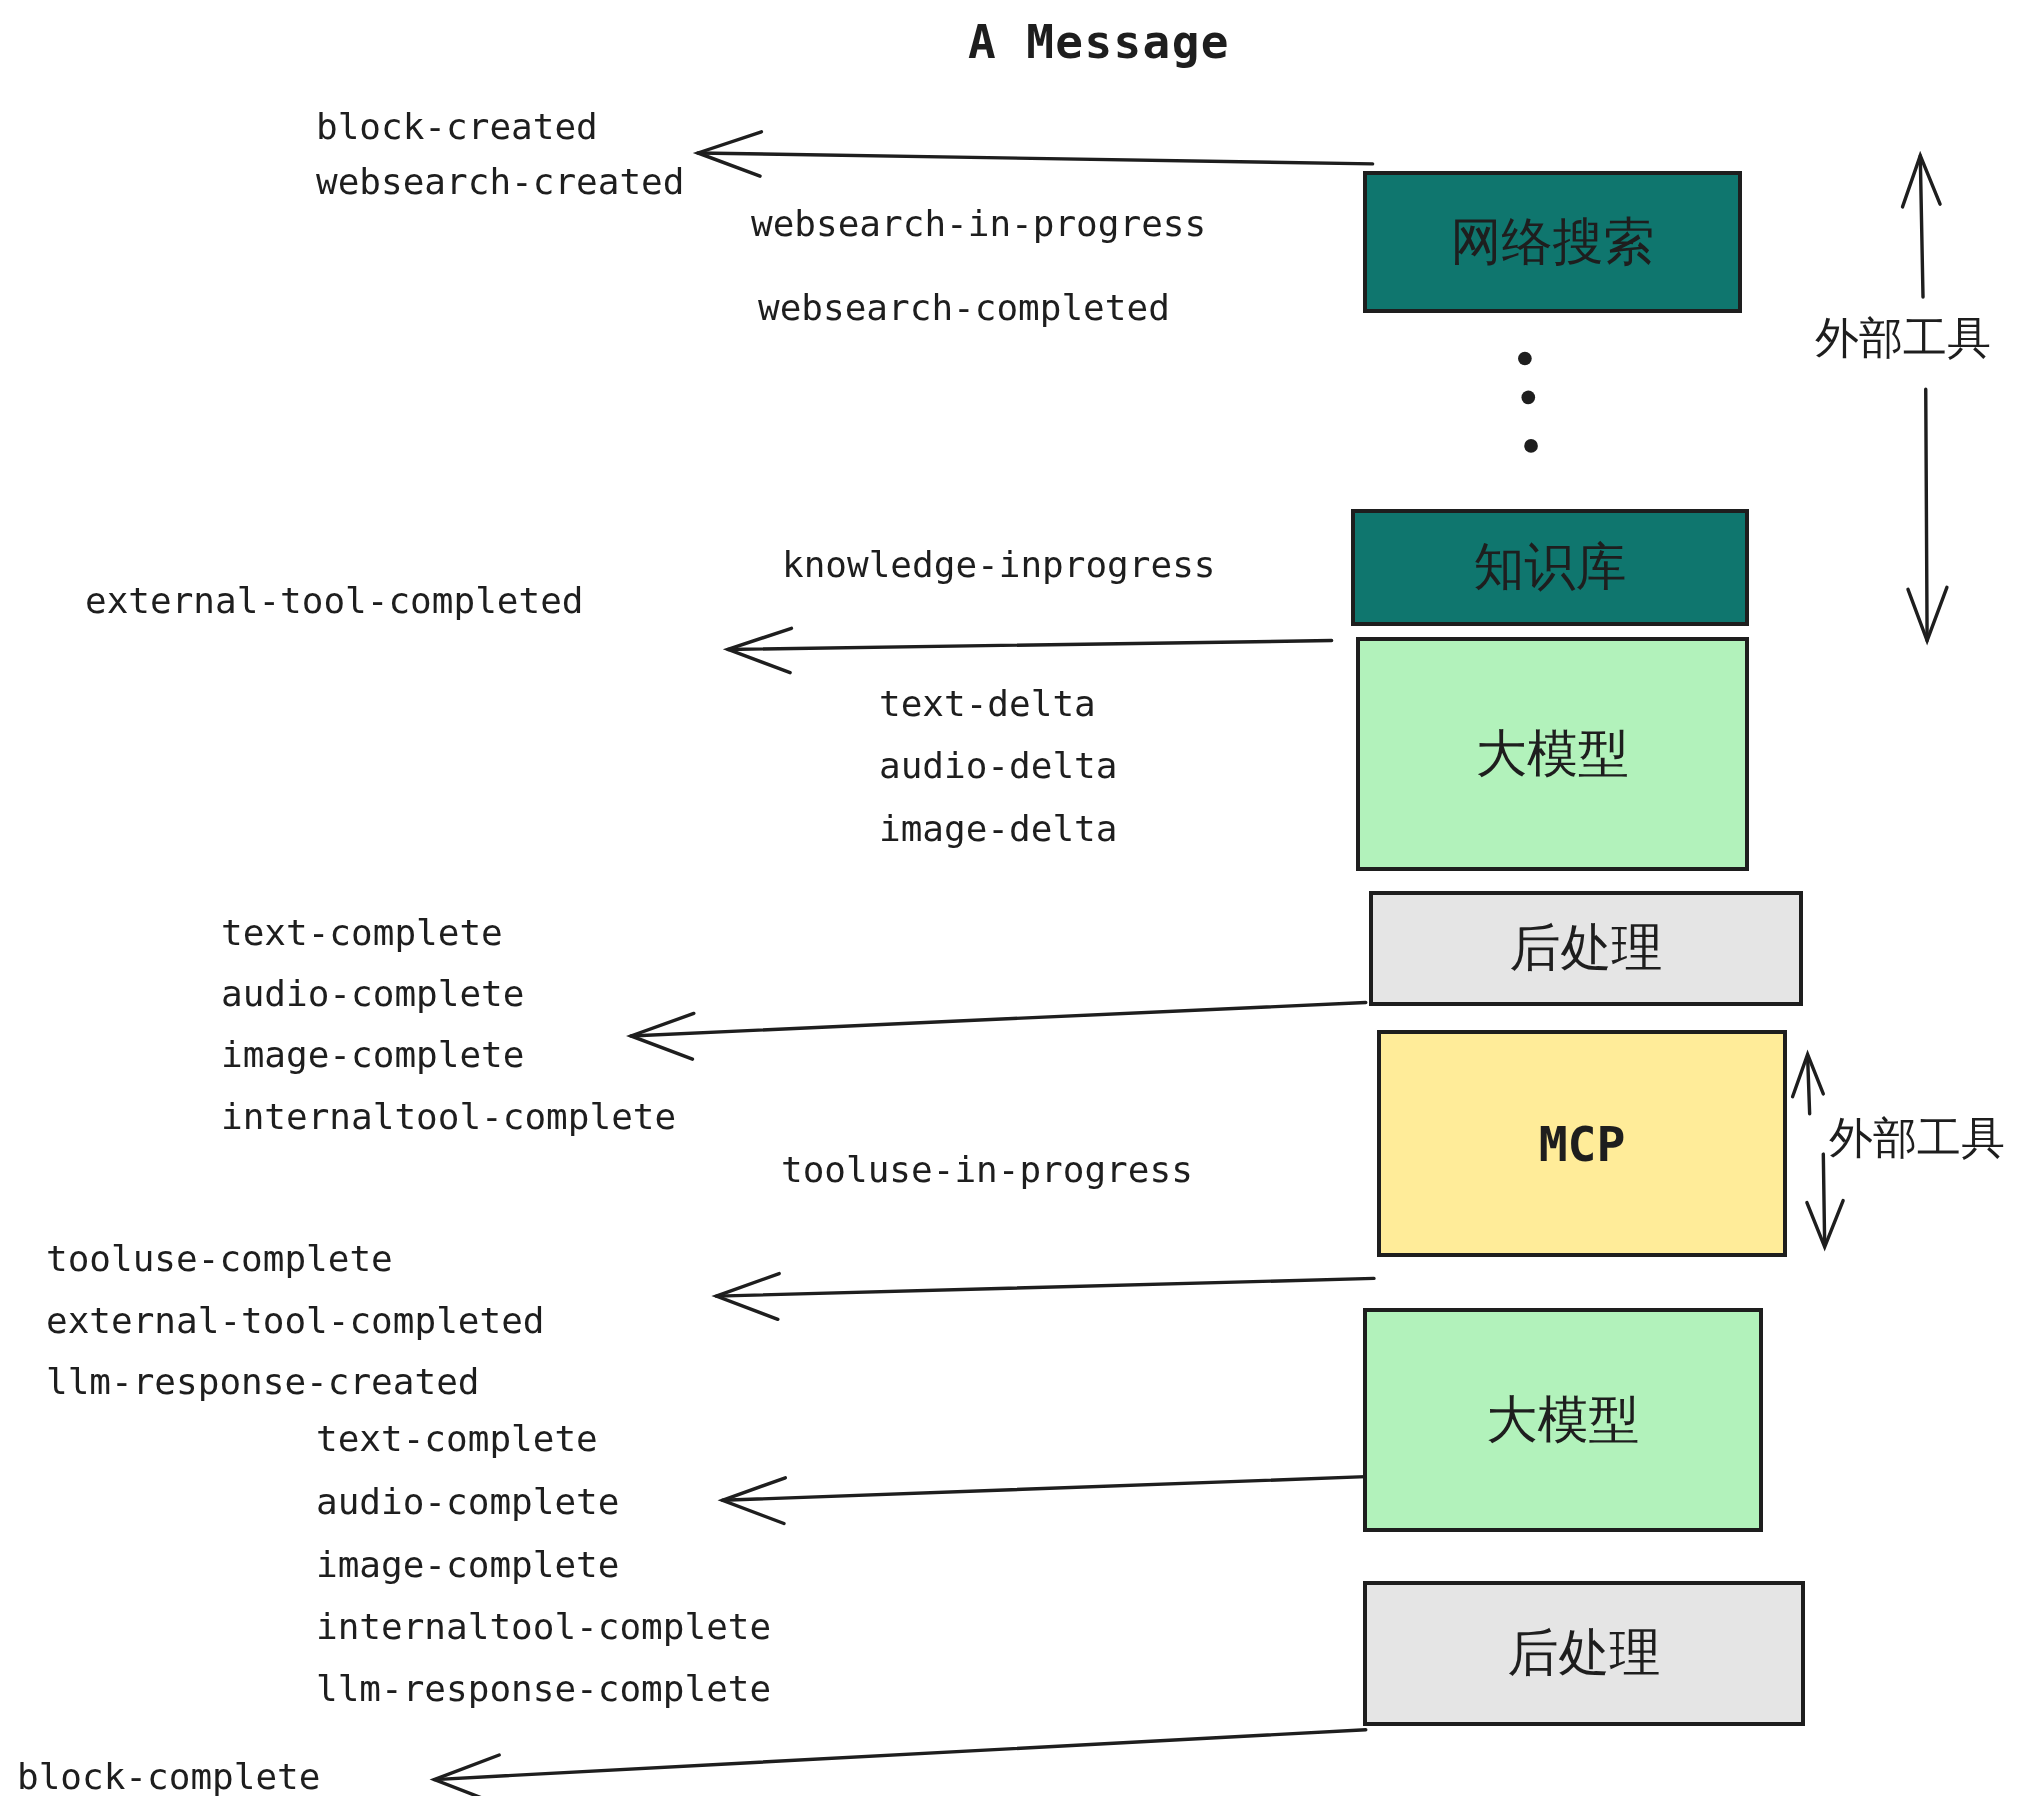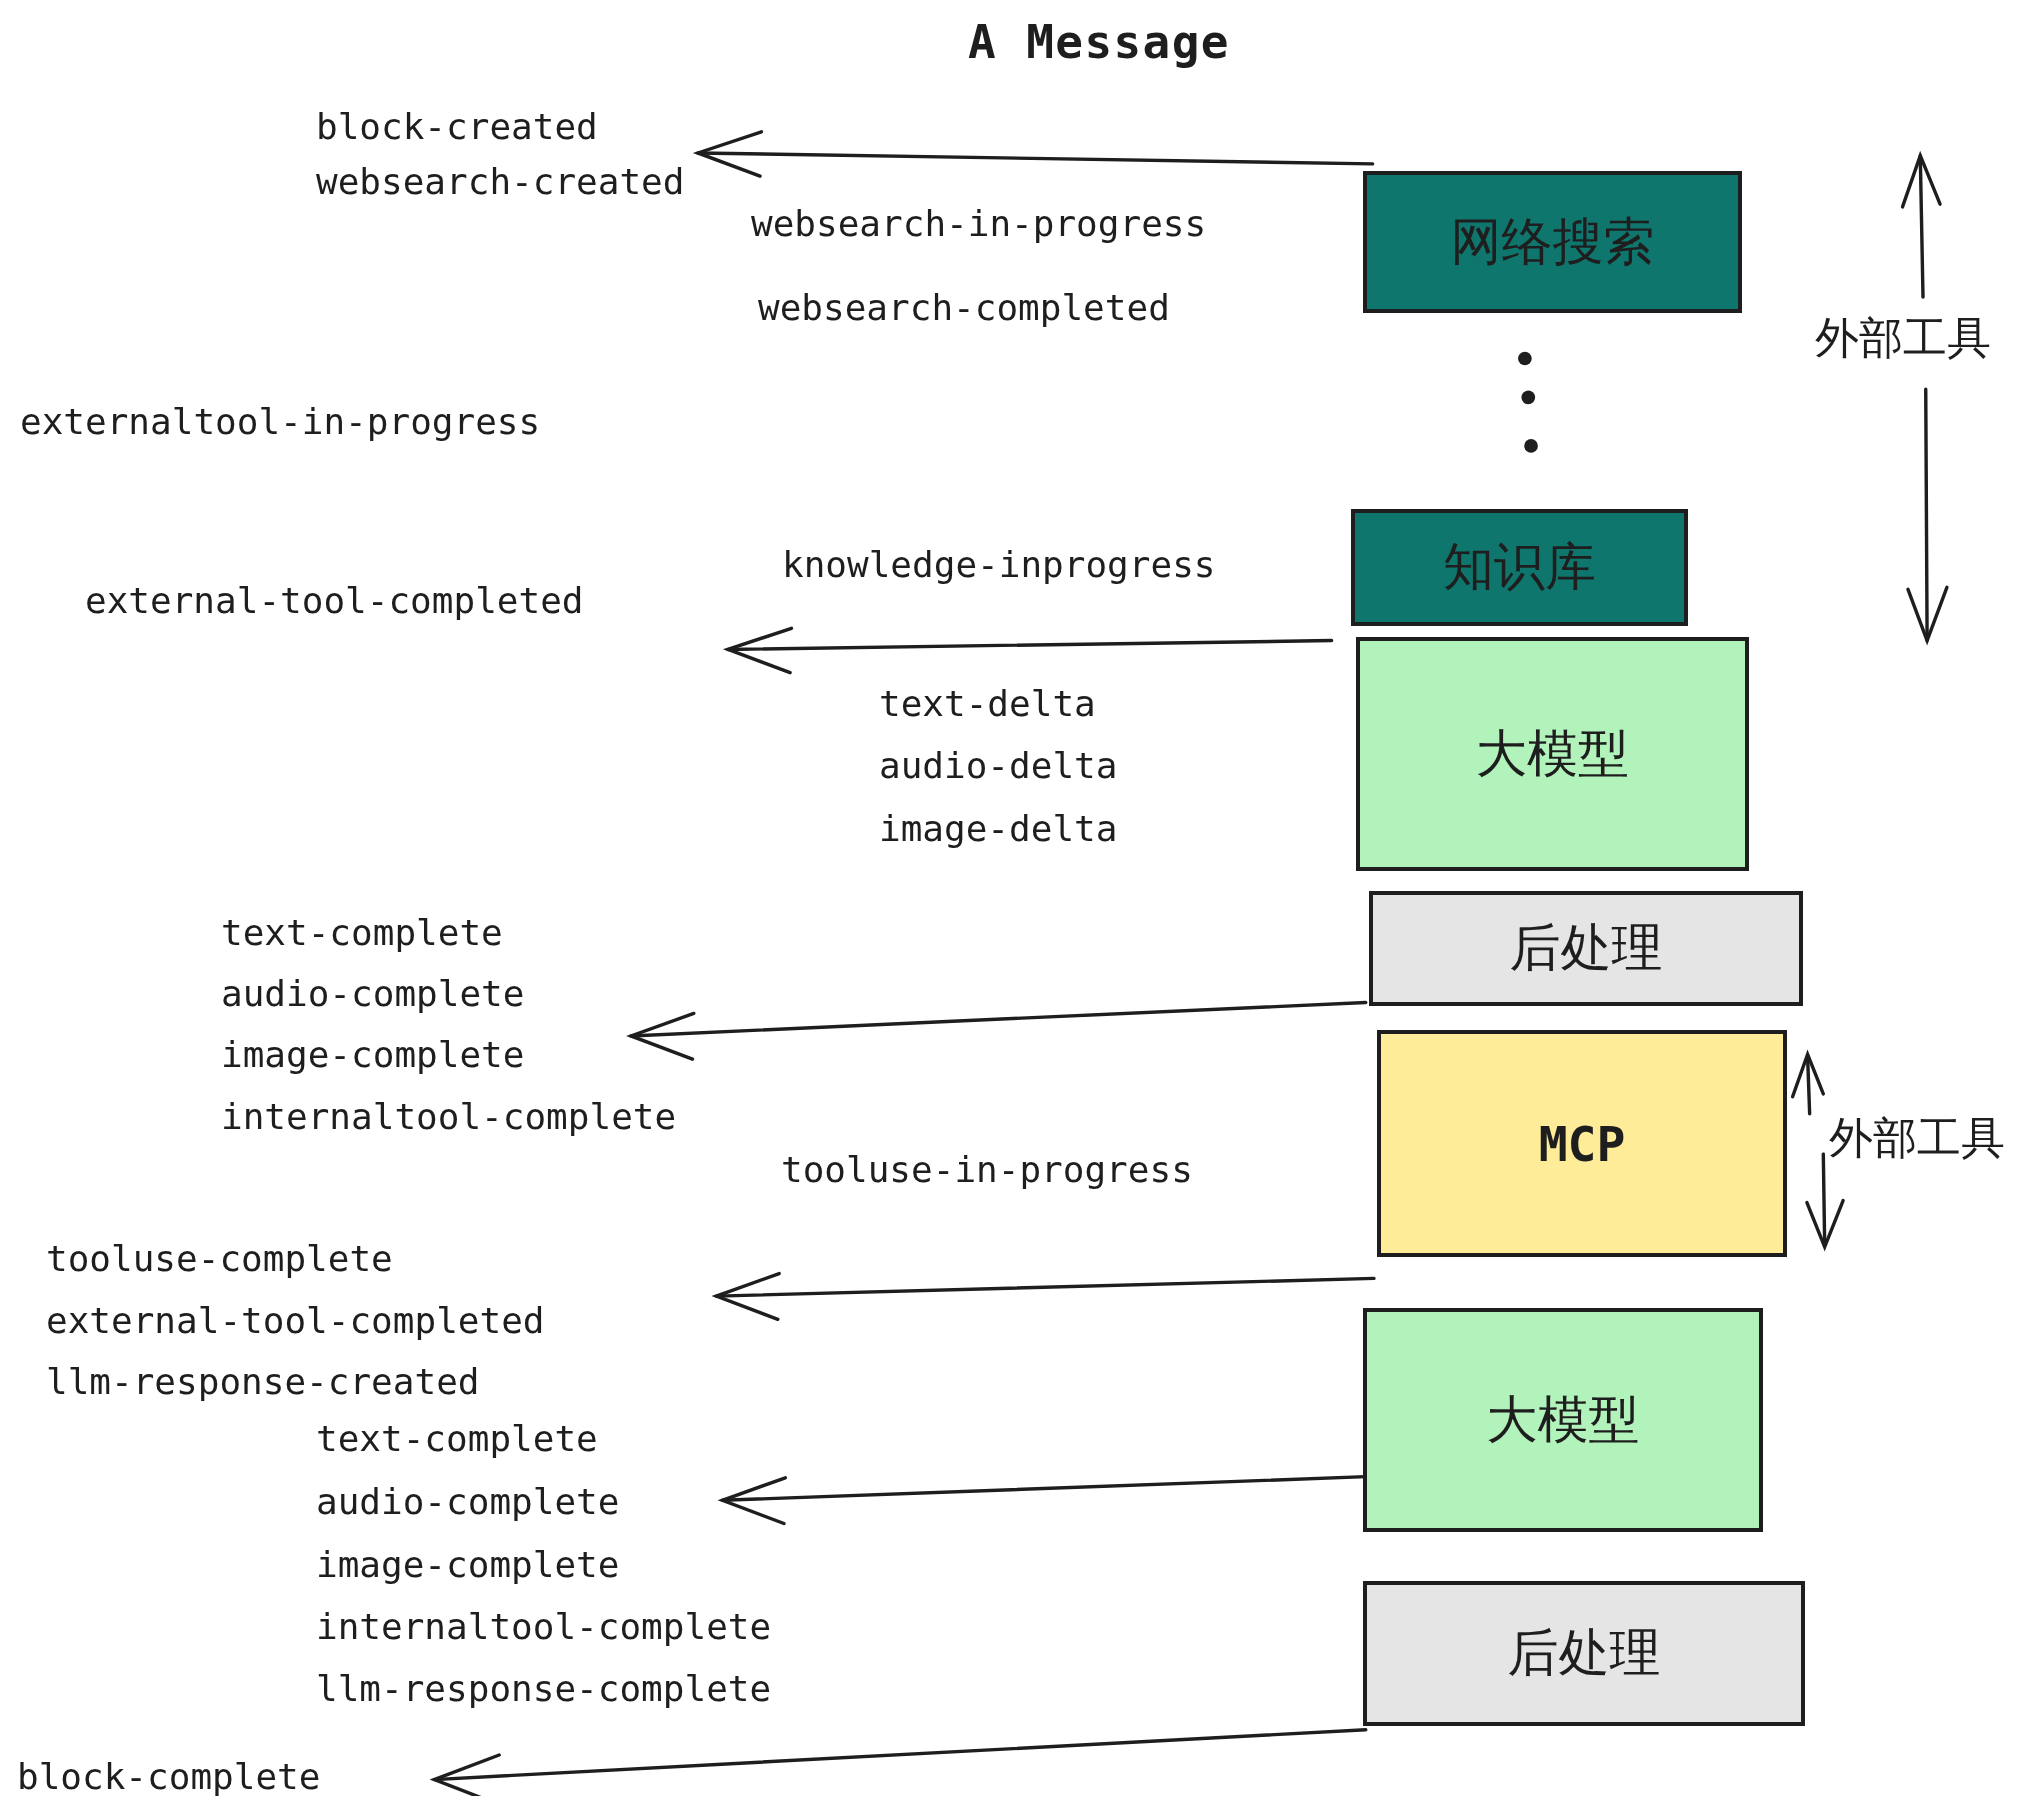--- a/index.html
+++ b/index.html
@@ -111,21 +111,21 @@
       <circle cx="2242" cy="653" r="10" fill="#1e1e1e" stroke="none"></circle>
     </g>
   </svg>
 
   <div class="title" style="left:968px;top:15px;">A Message</div>
 
   <div class="box pink" style="left:1363px;top:171px;width:379px;height:142px;">
     <span>网络搜索</span>
   </div>
 
-  <div class="box pink" style="left:1351px;top:509px;width:337px;height:117px;">
+  <div class="box pink" style="left:1351px;top:509px;width:398px;height:117px;">
     <span>知识库</span>
   </div>
 
   <div class="box green" style="left:1356px;top:637px;width:393px;height:234px;">
     <span>大模型</span>
   </div>
 
   <div class="box white" style="left:1369px;top:891px;width:434px;height:115px;">
     <span>后处理</span>
   </div>
@@ -142,21 +142,20 @@
     <span>后处理</span>
   </div>
 
   <div class="side-label" style="left:1815px;top:338px;">外部工具</div>
   <div class="side-label" style="left:1829px;top:1138px;">外部工具</div>
 
   <div class="event" style="left:316px;top:126px;">block-created</div>
   <div class="event" style="left:316px;top:181px;">websearch-created</div>
   <div class="event" style="left:751px;top:223px;">websearch-in-progress</div>
   <div class="event" style="left:758px;top:307px;">websearch-completed</div>
-  <div class="event" style="left:20px;top:421px;">externaltool-in-progress</div>
   <div class="event" style="left:782px;top:564px;">knowledge-inprogress</div>
   <div class="event" style="left:85px;top:600px;">external-tool-completed</div>
   <div class="event" style="left:879px;top:703px;">text-delta</div>
   <div class="event" style="left:879px;top:765px;">audio-delta</div>
   <div class="event" style="left:879px;top:828px;">image-delta</div>
   <div class="event" style="left:221px;top:932px;">text-complete</div>
   <div class="event" style="left:221px;top:993px;">audio-complete</div>
   <div class="event" style="left:221px;top:1054px;">image-complete</div>
   <div class="event" style="left:221px;top:1116px;">internaltool-complete</div>
   <div class="event" style="left:757px;top:1169px;margin-left:24px;">tooluse-in-progress</div>

